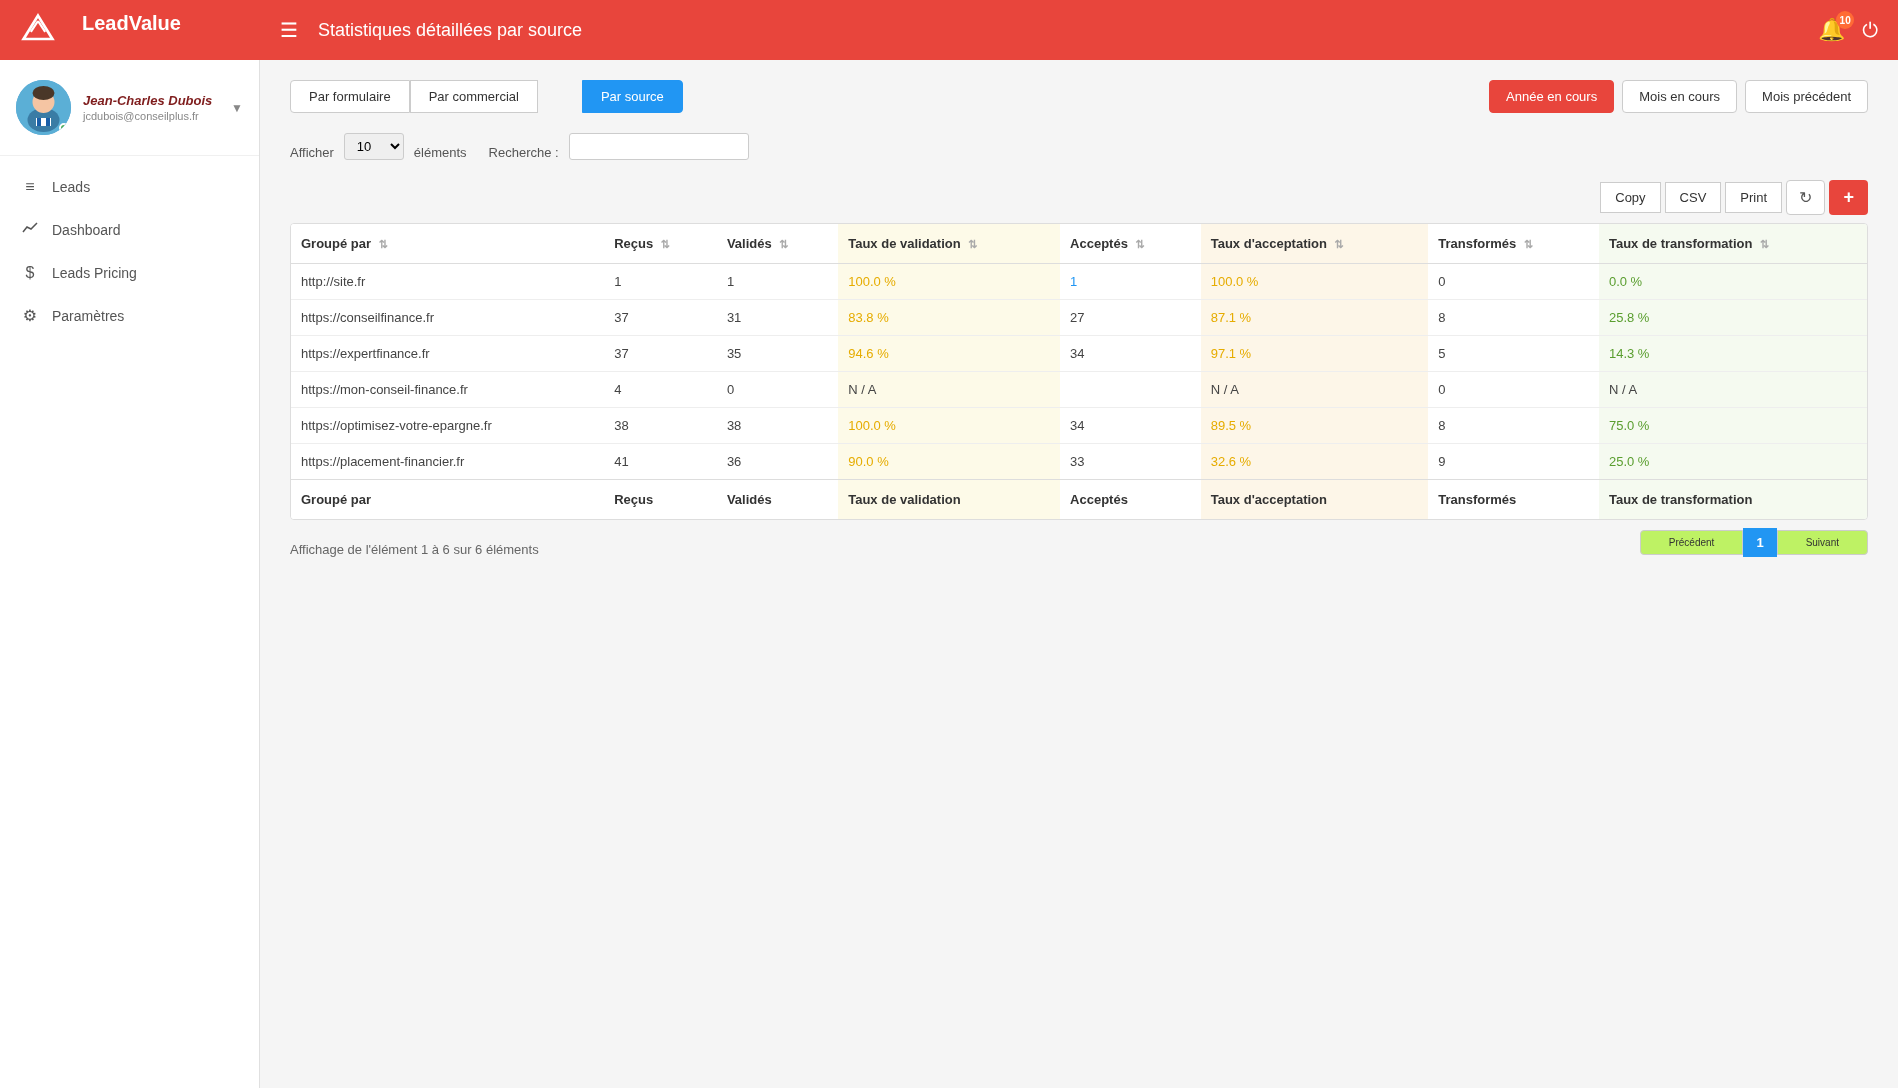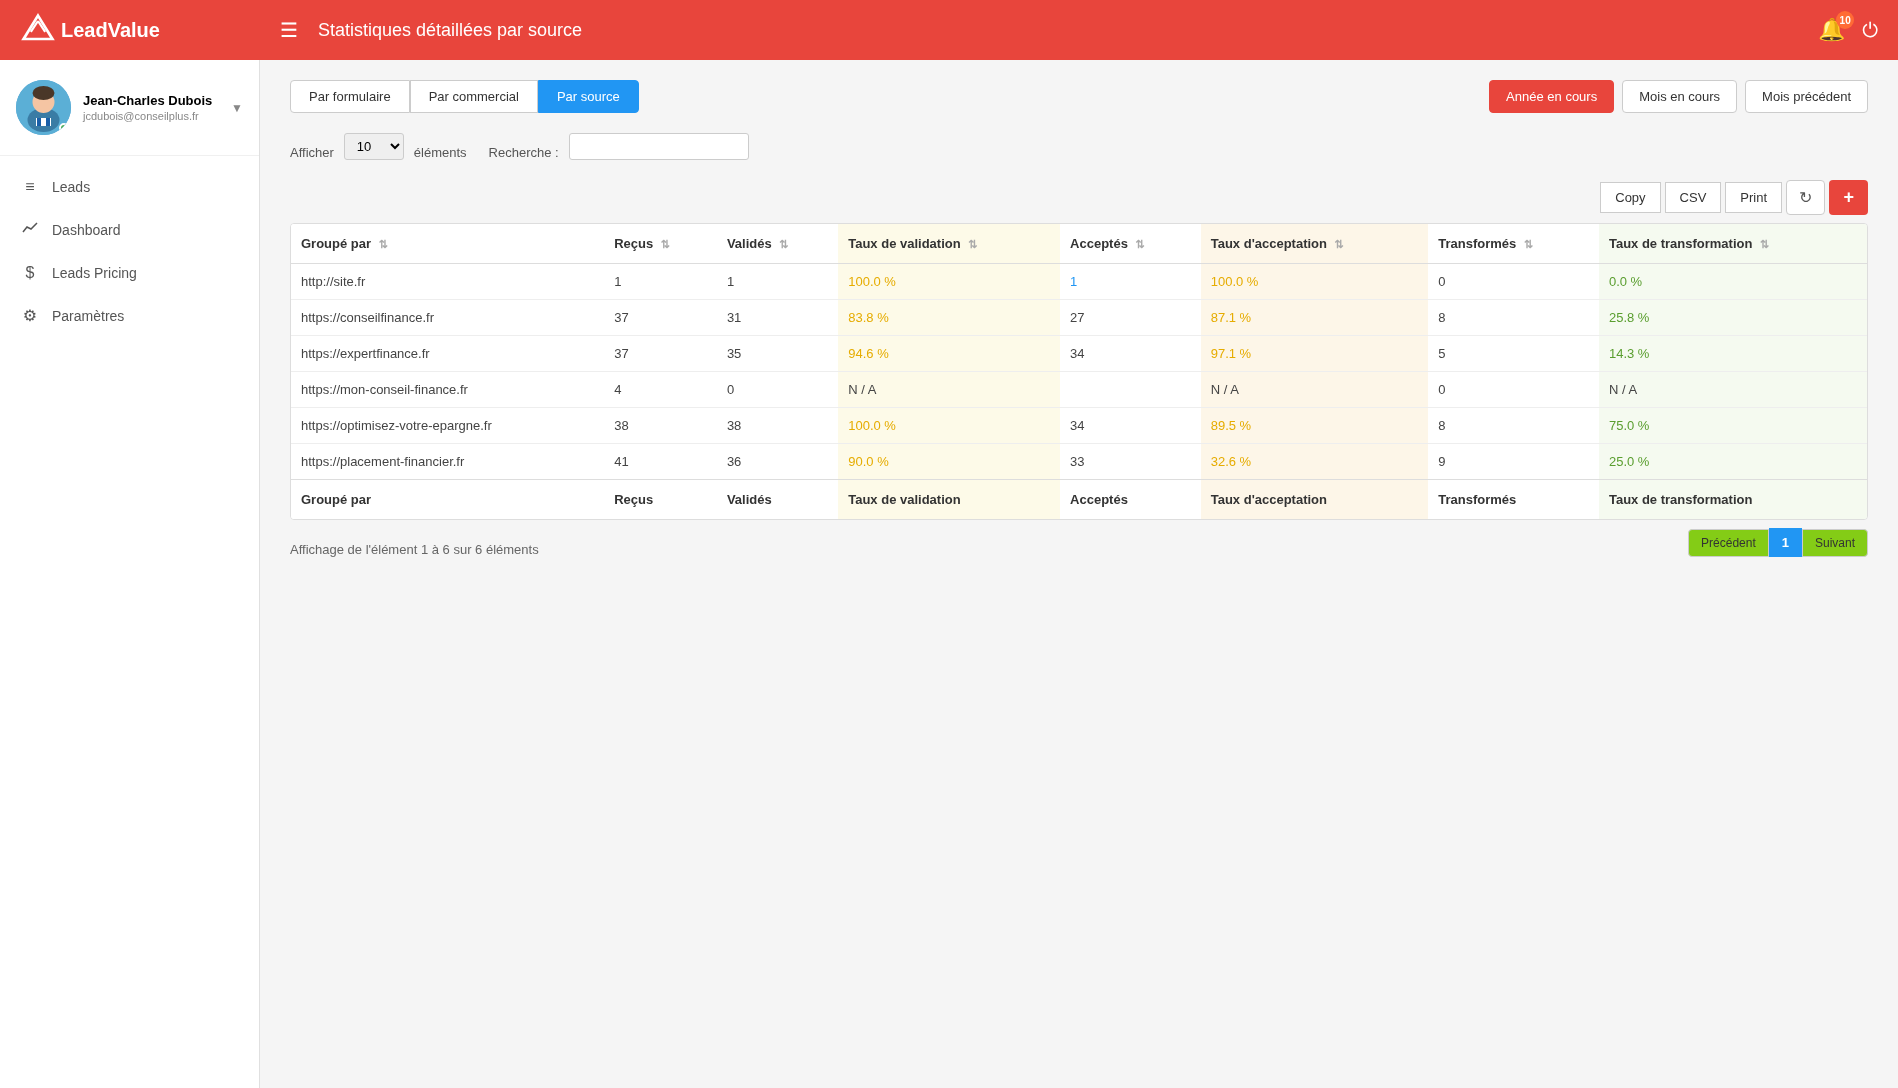--- a/index.html
+++ b/index.html
@@ -9,22 +9,21 @@
     .top-header {
       background: #e8453c;
       height: 60px;
       display: flex;
       align-items: center;
       padding: 0 20px;
       flex-shrink: 0;
     }
     .logo-area {
       display: flex;
-      align-items: center;
-      gap: 5px;
+      gap: 26px;
       min-width: 260px;
     }
     .logo-icon {
       width: 36px;
       height: 36px;
     }
     .logo-text {
       color: white;
       font-size: 20px;
       font-weight: bold;
@@ -109,21 +108,21 @@
       position: absolute;
       bottom: 2px;
       right: 2px;
       width: 10px;
       height: 10px;
       background: #4caf50;
       border-radius: 50%;
       border: 2px solid white;
     }
     .user-info { flex: 1; }
-    .user-name { font-weight: bold; font-size: 13px; color: #000000; }
+    .user-name { font-weight: bold; font-size: 13px; color: #7f1d1d; font-style: italic; }
     .user-email { font-size: 11px; color: #888; margin-top: 2px; }
     .dropdown-arrow { color: #888; font-size: 12px; }
 
     .nav-menu { padding: 10px 0; }
     .nav-item {
       display: flex;
       align-items: center;
       gap: 12px;
       padding: 12px 20px;
       cursor: pointer;
@@ -149,21 +148,21 @@
     }
     .filter-btn {
       padding: 8px 18px;
       border: 1px solid #ccc;
       background: white;
       cursor: pointer;
       font-size: 13px;
       color: #333;
     }
     .filter-btn:first-child { border-radius: 4px 0 0 4px; }
-    .filter-btn.last-group { border-radius: 0 4px 4px 0; }
+    .filter-btn.last-group { border-radius: 0 4px 4px 0; margin-left: 44px; }
     .filter-btn.active {
       background: #2196f3;
       color: white;
       border-color: #2196f3;
     }
     .period-buttons {
       margin-left: auto;
       display: flex;
       gap: 8px;
     }
@@ -297,25 +296,25 @@
       justify-content: space-between;
       margin-top: 8px;
     }
     .footer-info { color: #666; font-size: 13px; }
     .pagination {
       display: flex;
       gap: 0;
       align-items: center;
     }
     .page-btn {
-      padding: 6px 12px;
+      padding: 6px 28px;
       border: 1px solid #ccc;
-      background: #84cc16;
-      cursor: pointer;
-      font-size: 12px;
+      background: #bef264;
+      cursor: pointer;
+      font-size: 10px;
       color: #333;
     }
     .page-btn:first-child { border-radius: 4px 0 0 4px; }
     .page-btn:last-child { border-radius: 0 4px 4px 0; }
     .page-num {
       padding: 6px 12px;
       border: 1px solid #2196f3;
       background: #2196f3;
       color: white;
       font-size: 13px;

